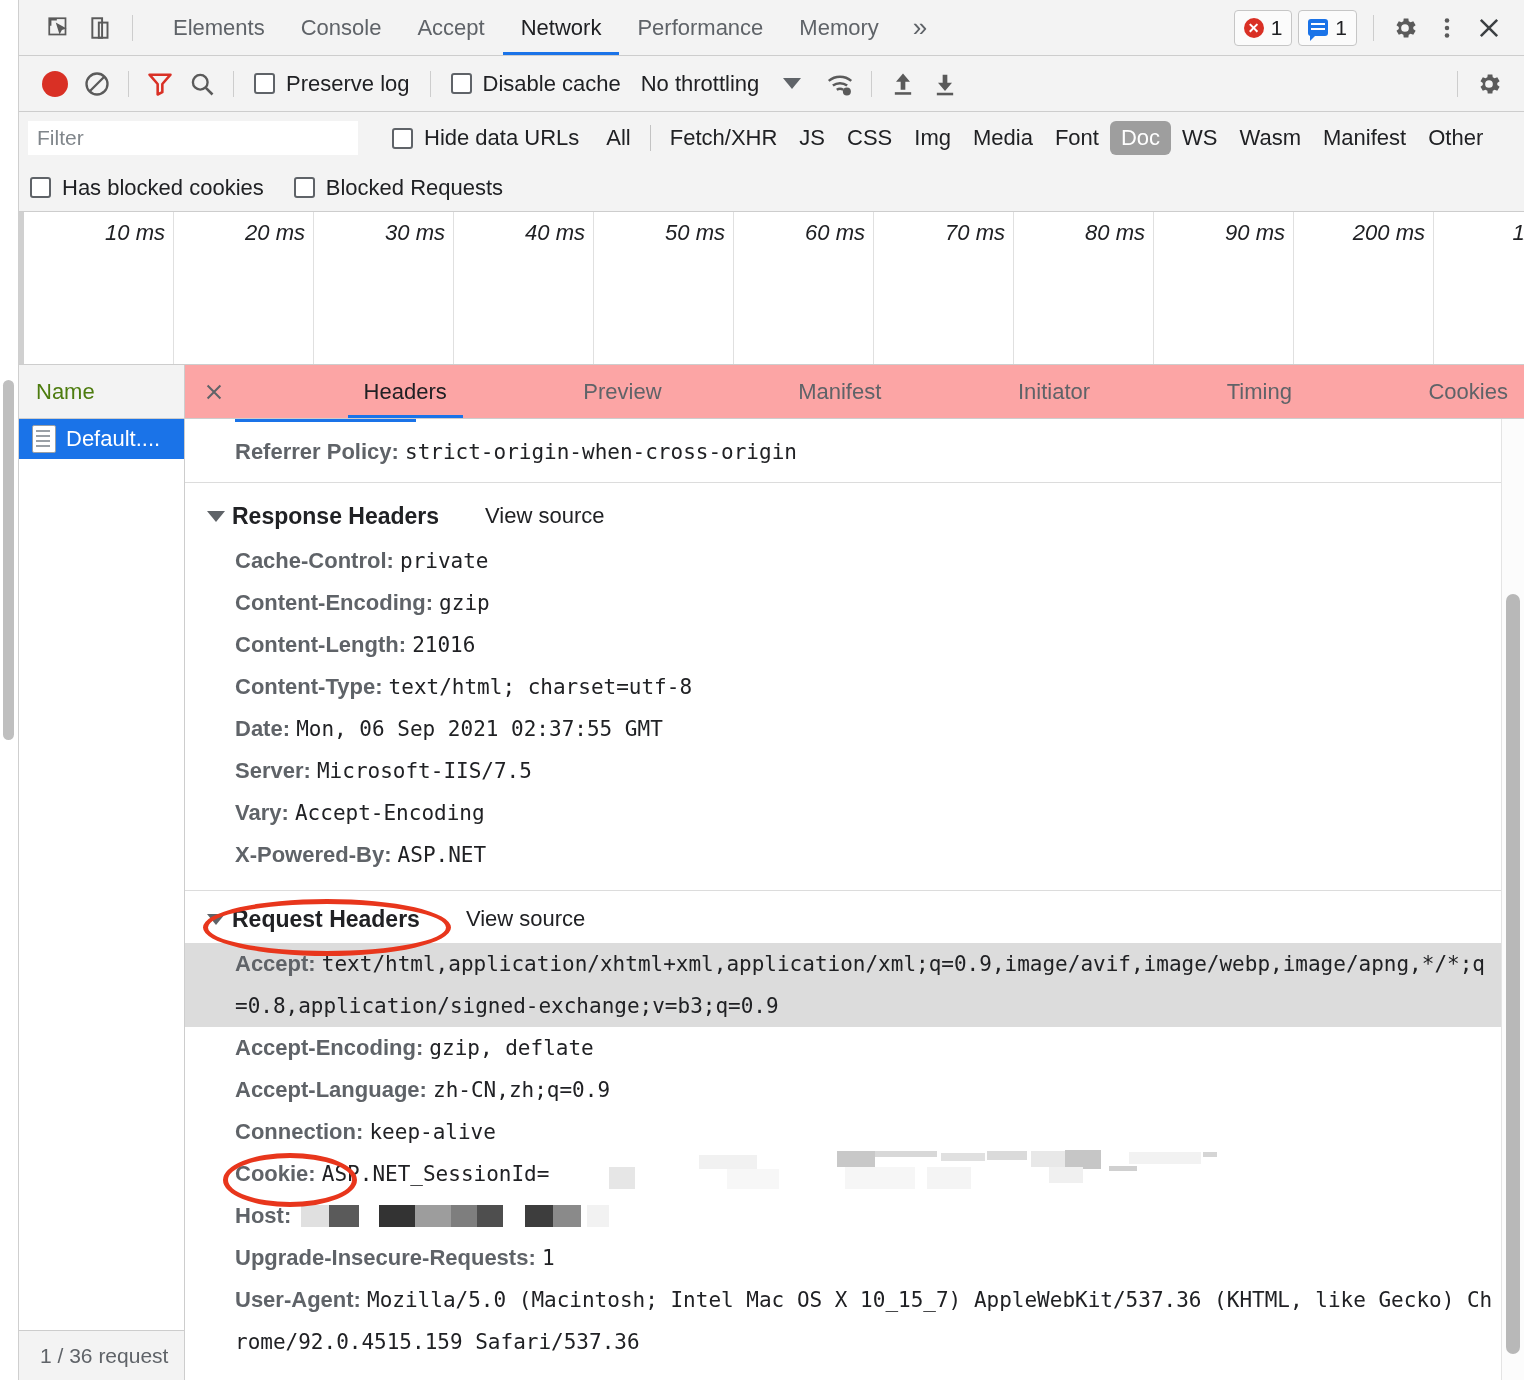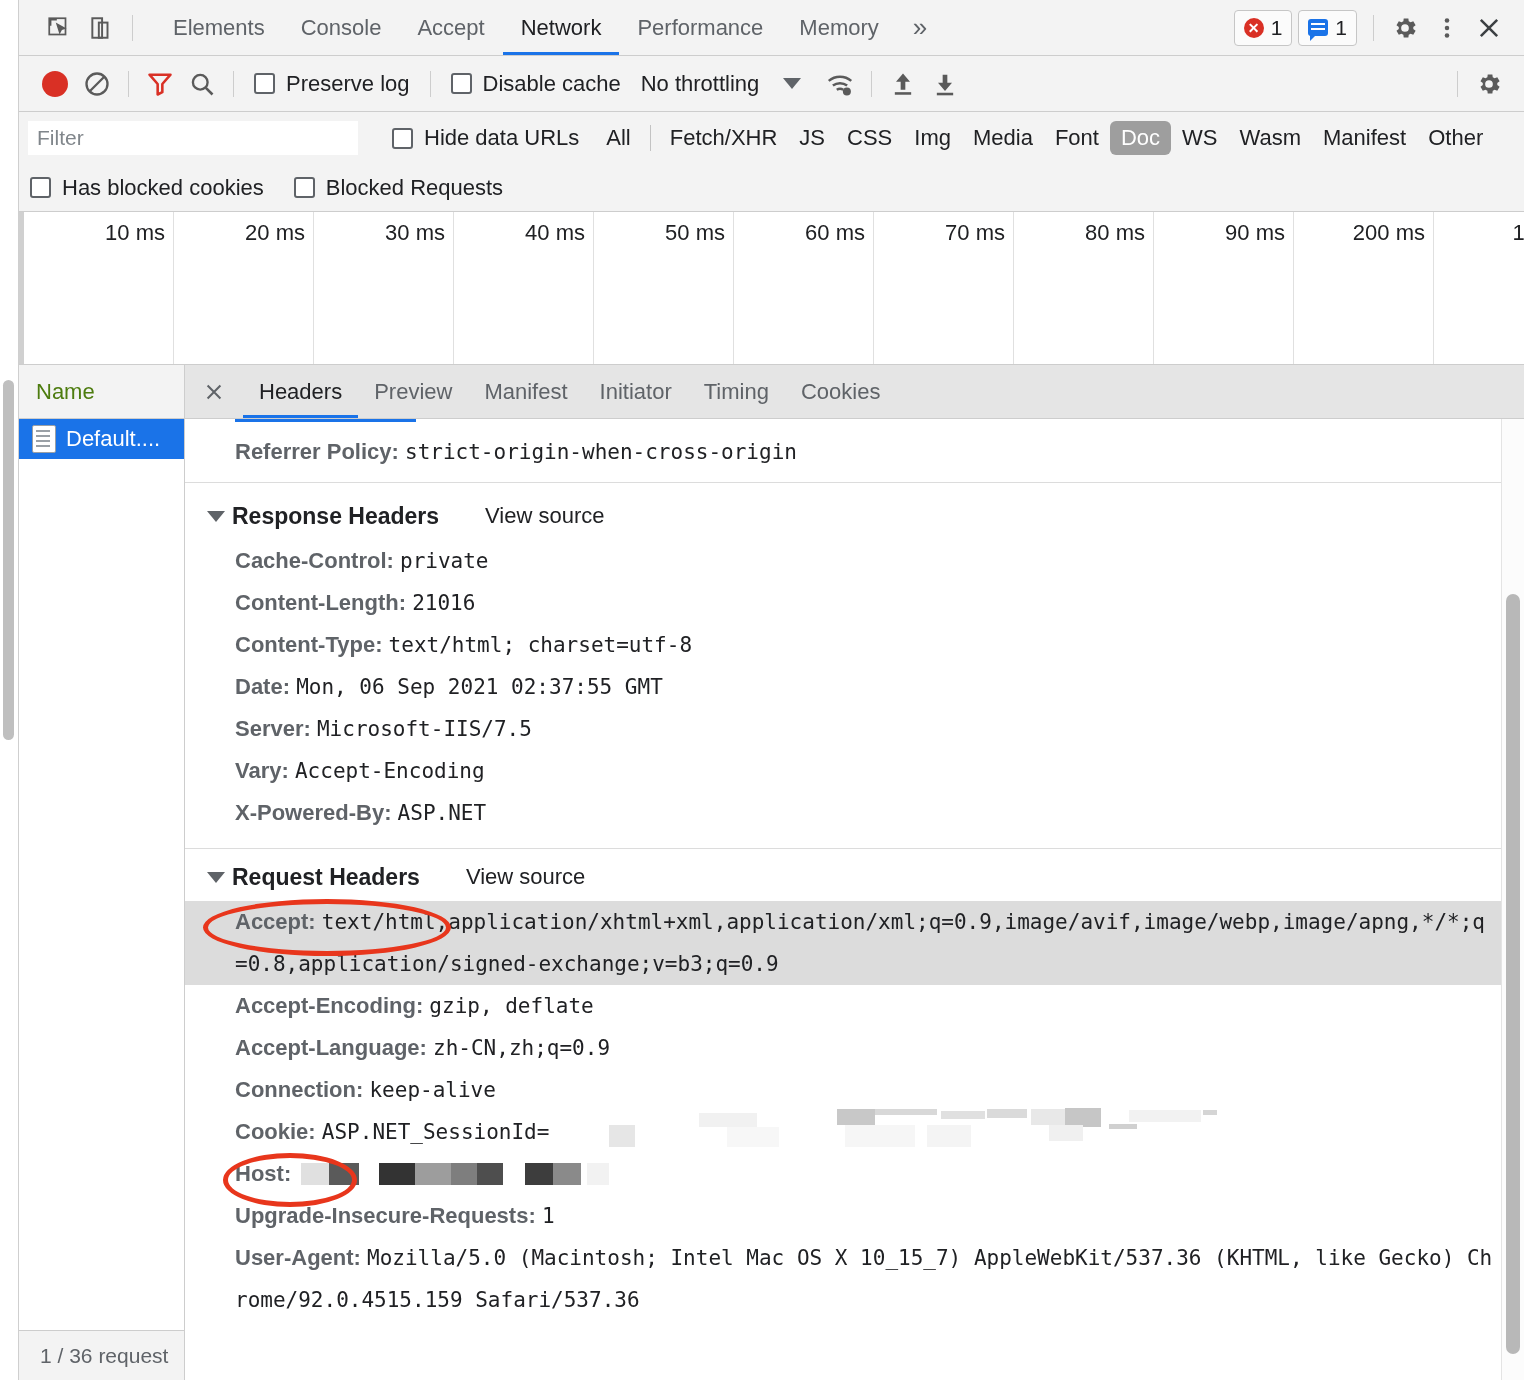--- a/index.html
+++ b/index.html
@@ -266,20 +266,21 @@
     position: absolute;
     left: 0; top: 0; bottom: 0;
     width: 6px;
     background: #d0d0d0;
   }
   .tick {
     position: relative;
     flex: 0 0 140px;
     border-right: 1px solid #e0e0e0;
     box-sizing: border-box;
+    font-style: italic;
   }
   .tick-label {
     position: absolute;
     right: 8px;
     top: 8px;
     font-size: 22px;
     color: #202124;
     white-space: nowrap;
   }
 
@@ -364,25 +365,26 @@
     flex: 1;
     display: flex;
     flex-direction: column;
     min-width: 0;
     background: #ffffff;
     position: relative;
   }
   .det-tabs {
     height: 54px;
     min-height: 54px;
-    background: #e5e5e5;
+    background: #fca5a5;
     border-bottom: 1px solid #cdcdcd;
     display: flex;
     align-items: stretch;
     box-sizing: border-box;
+    justify-content: space-between;
   }
   .close-x {
     width: 58px;
     display: flex; align-items: center; justify-content: center;
     font-size: 26px;
     color: #5f6368;
   }
   .dtab {
     display: flex;
     align-items: center;
@@ -822,20 +824,24 @@
           <span class="tri"></span>
           <span class="sec-title">Response Headers</span>
           <span class="view-source">View source</span>
         </div>
 
         <div class="hdr-line">
           <span class="hdr-name">Cache-Control:</span>
           <span class="hdr-val">private</span>
         </div>
         <div class="hdr-line">
+          <span class="hdr-name">Content-Encoding:</span>
+          <span class="hdr-val">gzip</span>
+        </div>
+        <div class="hdr-line">
           <span class="hdr-name">Content-Length:</span>
           <span class="hdr-val">21016</span>
         </div>
         <div class="hdr-line">
           <span class="hdr-name">Content-Type:</span>
           <span class="hdr-val">text/html; charset=utf-8</span>
         </div>
         <div class="hdr-line">
           <span class="hdr-name">Date:</span>
           <span class="hdr-val">Mon, 06 Sep 2021 02:37:55 GMT</span>

